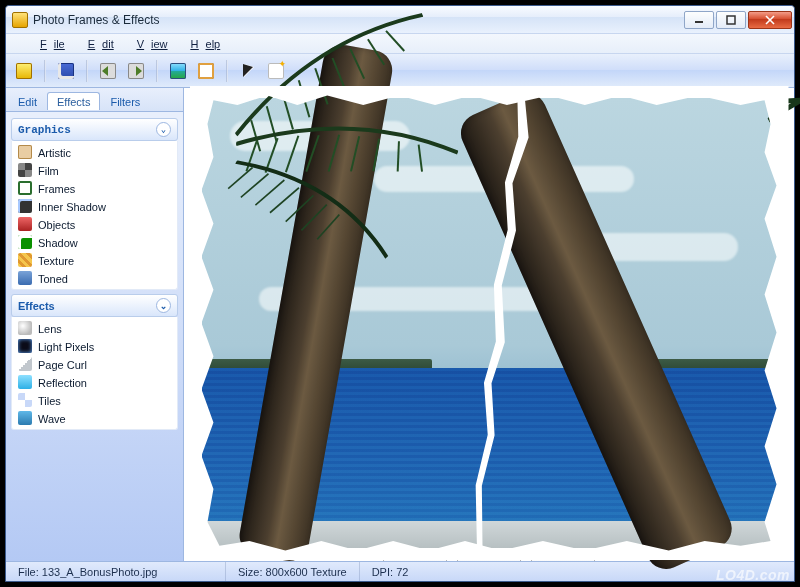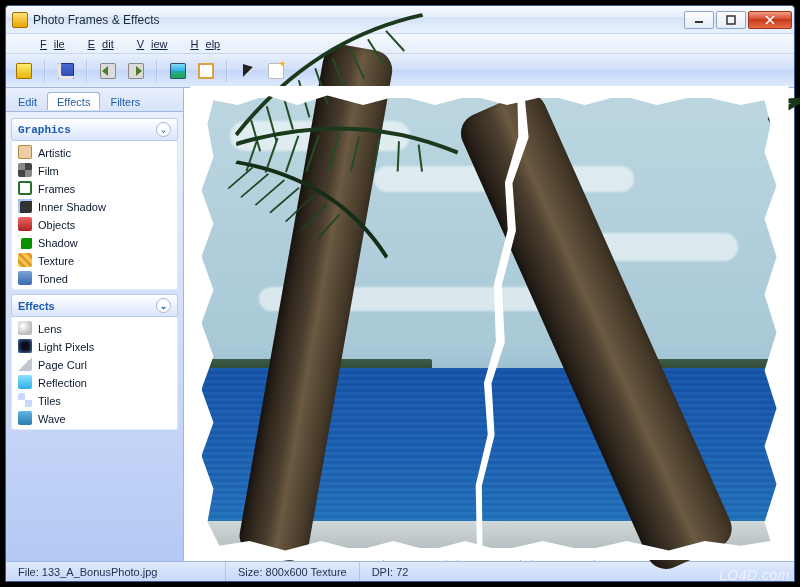--- a/index.html
+++ b/index.html
@@ -10,21 +10,21 @@
     font-size: 11px;
     position: relative;
     overflow: hidden;
   }
   .watermark {
     position: absolute;
     right: 10px; bottom: 4px;
     color: rgba(255,255,255,0.65);
     font-size: 14px;
     font-style: italic;
-    font-weight: 400;
+    font-weight: 700;
     letter-spacing: 0.5px;
   }
   .window {
     position: absolute;
     left: 5px; top: 5px;
     width: 790px; height: 577px;
     background: #fff;
     border: 1px solid #3b5a8d;
     border-radius: 4px 4px 0 0;
     display: flex; flex-direction: column;

